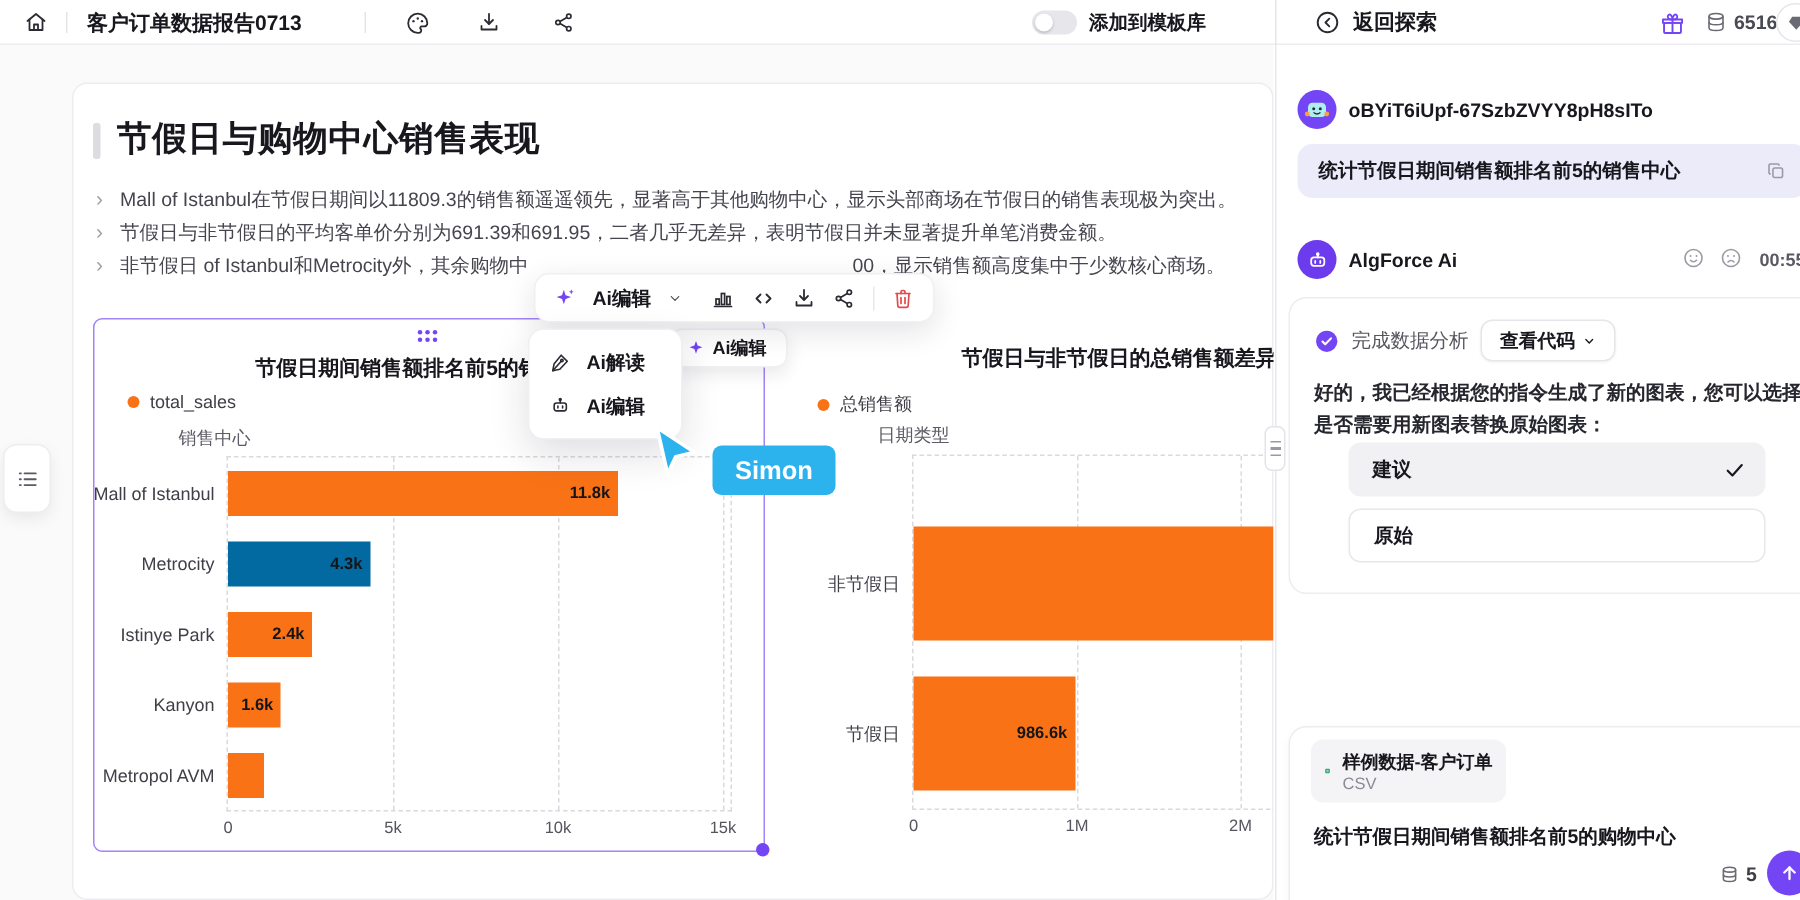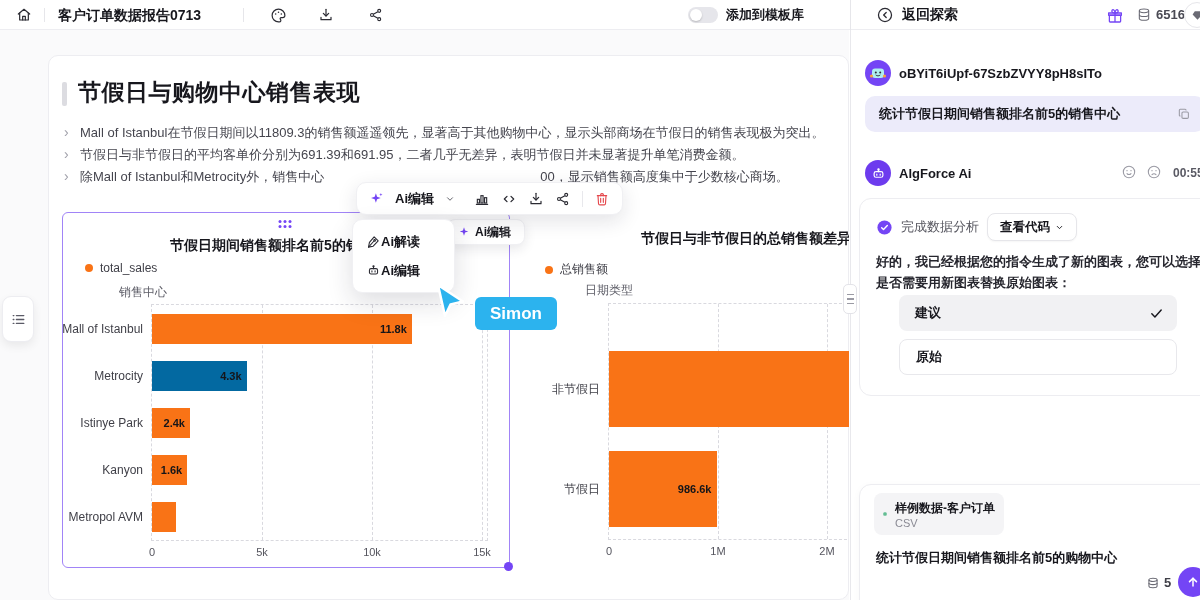--- a/index.html
+++ b/index.html
@@ -69,21 +69,21 @@
 
   
   #fl-toolbar { position:absolute; left:356px; top:152px; height:33px; padding:0 12px;
     display:flex; align-items:center; gap:11px; background:#fff; border:1px solid #f0f0f3;
     border-radius:10px; box-shadow:0 6px 20px rgba(25,25,50,.12); z-index:45; }
   #fl-toolbar .ai-lab { font-size:13px; font-weight:700; }
   .ticon { width:16px; height:16px; color:#2a2a32; cursor:pointer; }
   #fl-toolbar .tdiv { width:1px; height:16px; background:#e8e8ec; }
   #dropdown { position:absolute; left:352px; top:189px; width:103px; padding:7px 0; background:#fff;
     border:1px solid #f0f0f3; border-radius:10px; box-shadow:0 10px 26px rgba(25,25,50,.14); z-index:46; }
-  .dd-item { display:flex; align-items:center; height:29px; padding:0 13px;
+  .dd-item { display:flex; align-items:center; gap:10px; height:29px; padding:0 13px;
     font-size:13px; font-weight:700; cursor:pointer; }
   #ghost-bar { position:absolute; left:447px; top:189px; width:78px; height:26px; background:#fff;
     border:1px solid #f0f0f3; border-radius:8px; box-shadow:0 4px 12px rgba(25,25,50,.1);
     display:flex; align-items:center; gap:5px; padding:0 10px; z-index:40;
     font-size:12px; font-weight:700; }
 
   
   #cursor { position:absolute; left:431px; top:253px; z-index:60; }
   #cursor-label { position:absolute; left:475px; top:267px; width:82px; height:33px; background:#2cb3ee;
     border-radius:6px; color:#fff; font-size:17px; font-weight:700; display:flex; align-items:center;
@@ -212,21 +212,21 @@
     <div class="bullet">
       <span class="chev">›</span>
       <span>Mall of Istanbul在节假日期间以11809.3的销售额遥遥领先，显著高于其他购物中心，显示头部商场在节假日的销售表现极为突出。</span>
     </div>
     <div class="bullet">
       <span class="chev">›</span>
       <span>节假日与非节假日的平均客单价分别为691.39和691.95，二者几乎无差异，表明节假日并未显著提升单笔消费金额。</span>
     </div>
     <div class="bullet">
       <span class="chev">›</span>
-      <span>除Mall of Istanbul和Metrocity外，销售中心</span>
+      <span>非节假日 of Istanbul和Metrocity外，其余购物中</span>
       <span class="gap-spacer"></span>
       <span>00，显示销售额高度集中于少数核心商场。</span>
     </div>
   </div>
 
   <div id="chart1-card">
     <div id="drag-dots">
         <i></i>
         <i></i>
         <i></i>
@@ -258,21 +258,21 @@
             </div>
           </div>
           <div class="row" style="height: 30px;">
             <span class="cat">Metrocity</span>
             <div class="bar" style="width: 94.6px; background: #0369a1;">
               <span class="val">4.3k</span>
             </div>
           </div>
           <div class="row" style="height: 30px;">
             <span class="cat">Istinye Park</span>
-            <div class="bar" style="width: 38px; background: rgb(249, 115, 22);">
+            <div class="bar" style="width: 56px; background: rgb(249, 115, 22);">
               <span class="val">2.4k</span>
             </div>
           </div>
           <div class="row" style="height: 30px;">
             <span class="cat">Kanyon</span>
             <div class="bar" style="width: 35.2px; background: rgb(249, 115, 22);">
               <span class="val">1.6k</span>
             </div>
           </div>
           <div class="row" style="height: 30px;">

